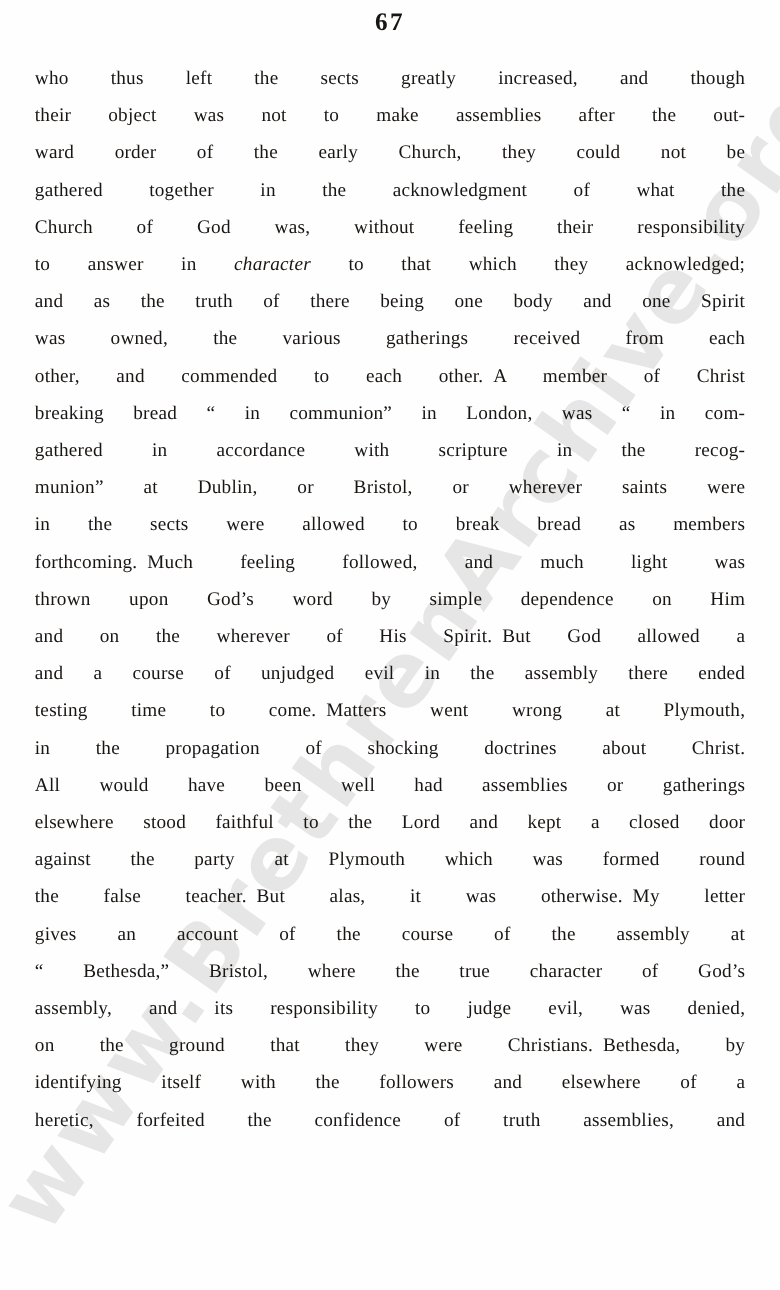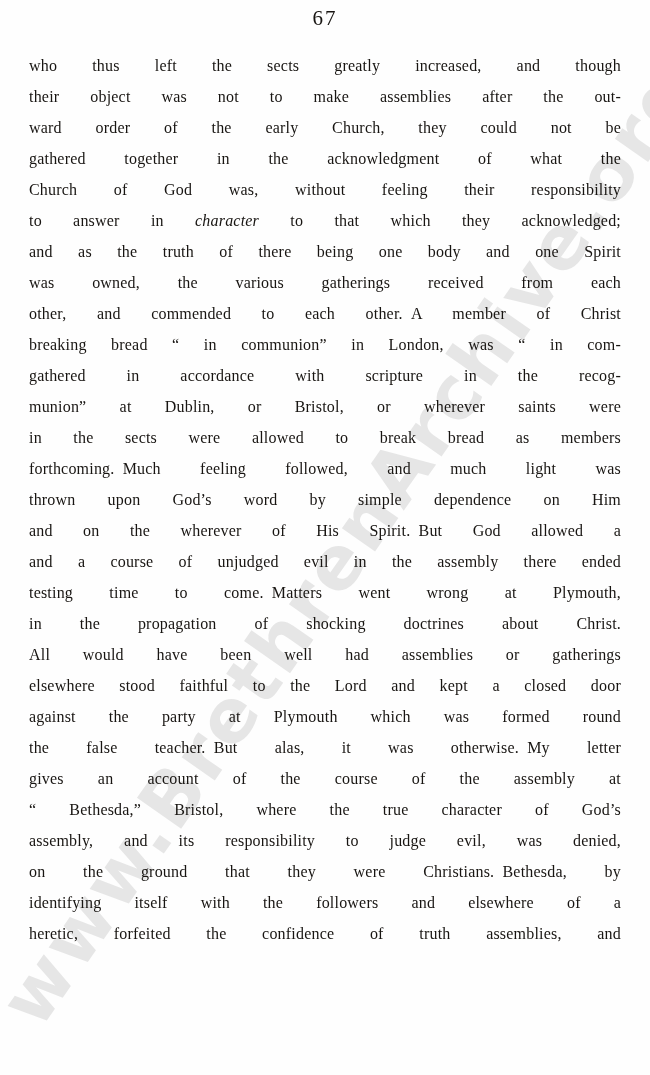--- a/index.html
+++ b/index.html
@@ -35,21 +35,21 @@
     z-index: 1;
     user-select: none;
   }
   .page-number {
     position: absolute;
     top: 6px;
     left: 0;
     width: 100%;
     text-align: center;
     font-size: 21px;
-    font-weight: 400;
+    font-weight: 700;
     letter-spacing: 2px;
     z-index: 2;
   }
   .text-block {
     position: absolute;
     top: 50px;
     left: 29px;
     width: 592px;
     z-index: 2;
   }

